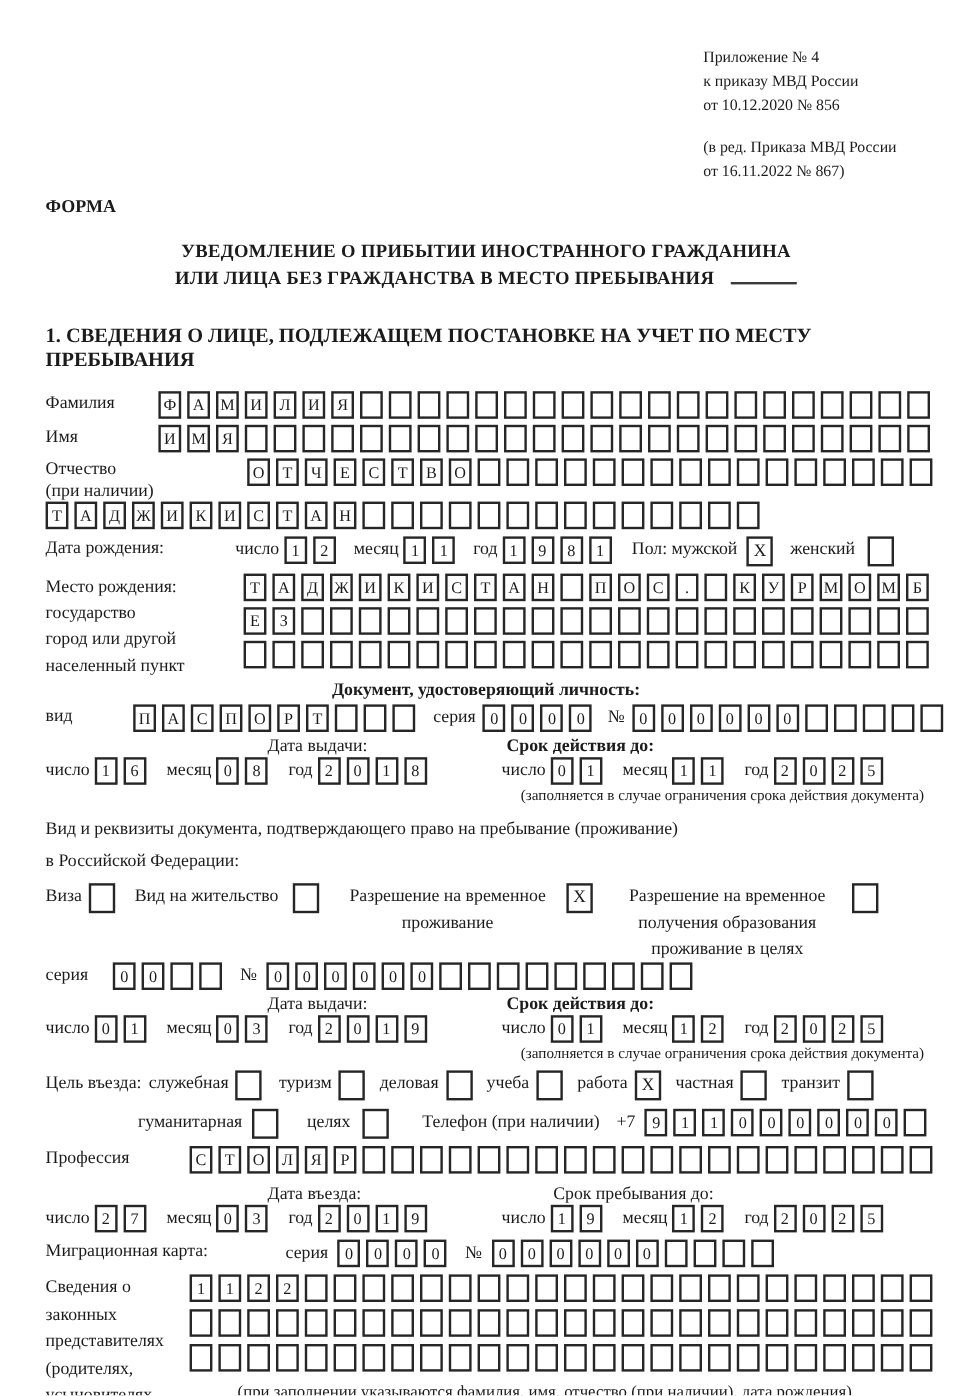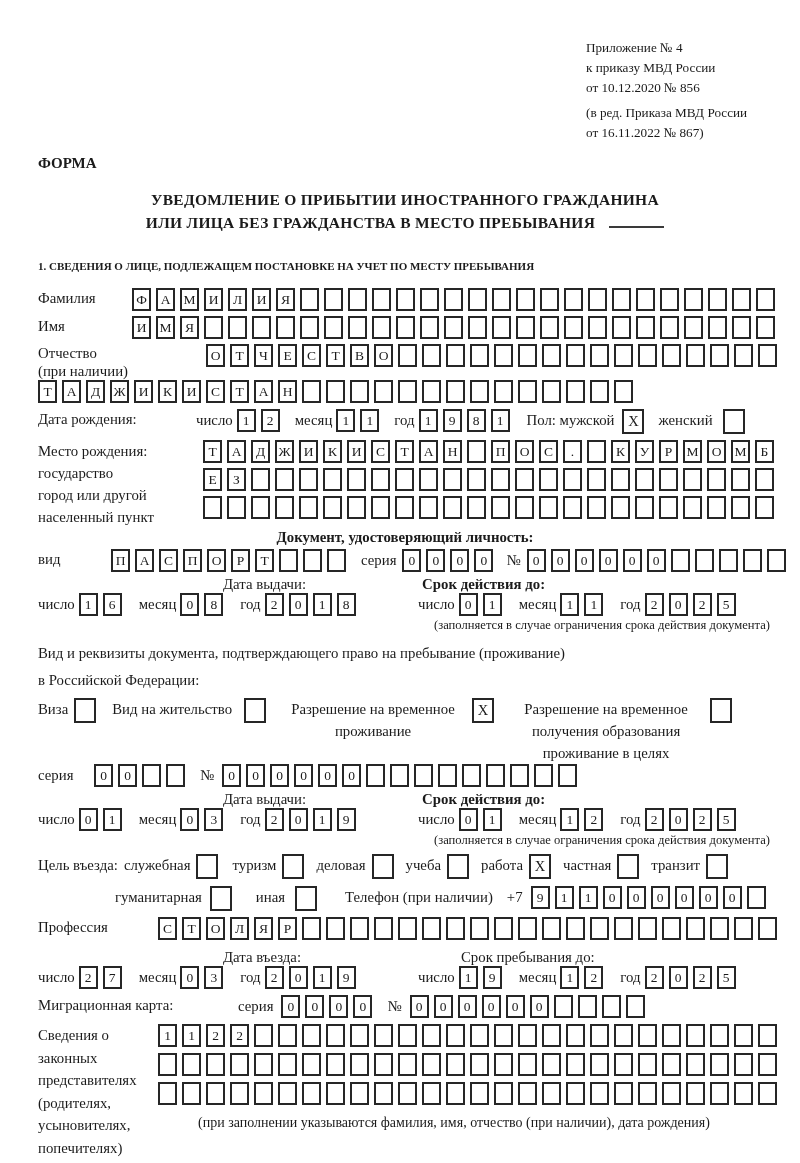--- a/index.html
+++ b/index.html
@@ -4,26 +4,26 @@
 <style>
   html,body{margin:0;padding:0;background:#fff;}
   .page{
     width:800px;height:1163px;background:#fff;color:#1b1b1b;
     font-family:"Liberation Serif", serif;font-size:14.8px;
     box-sizing:border-box;padding:38px 28px 0 38px;
     position:relative;overflow:hidden;
   }
   
   .hdr{margin-left:auto;width:186px;font-size:13.2px;line-height:20px;}
-  .hdr .gap{margin-top:5px;}
+  .hdr .gap{margin-top:15px;}
   .forma{text-align:left;padding-right:10px;font-weight:bold;margin-top:12px;font-size:15px;}
   
   .title{text-align:center;font-weight:bold;font-size:15.5px;line-height:23px;margin-top:16px;letter-spacing:.3px;}
   .uline{display:inline-block;width:55px;border-bottom:2px solid #3a3a3a;margin-left:14px;height:14px;}
-  .sec{font-weight:bold;font-size:11px;margin-top:26px;}
+  .sec{font-weight:bold;font-size:17px;margin-top:26px;}
   
   .row{display:flex;align-items:flex-start;margin-top:5px;flex-wrap:nowrap;}
   .lbl{flex:none;line-height:21px;}
   .lbl2{flex:none;line-height:18px;}
   .cells{display:flex;flex:none;}
   .cell{
     flex:none;width:15px;height:19px;border:2px solid #262626;margin-right:5px;
     text-align:center;line-height:19px;font-size:13.5px;overflow:hidden;
   }
   .cb{
@@ -522,21 +522,21 @@
     <span class="cb">X</span>
     <span class="cbl ml12 mr6">частная</span>
     <span class="cb"></span>
     <span class="cbl ml12 mr6">транзит</span>
     <span class="cb"></span>
   </div>
 
   <div class="cbrow" style="margin-top:7px;padding-left:77px">
     <span class="cbl mr8">гуманитарная</span>
     <span class="cb"></span>
-    <span class="cbl ml24 mr10">иная</span>
+    <span class="cbl ml24 mr10">целях</span>
     <span class="cb"></span>
     <span class="cbl ml28">Телефон (при наличии)</span>
     <span class="cbl ml14 mr8">+7</span>
     <span class="cells">
         <span class="cell">9</span>
         <span class="cell">1</span>
         <span class="cell">1</span>
         <span class="cell">0</span>
         <span class="cell">0</span>
         <span class="cell">0</span>

